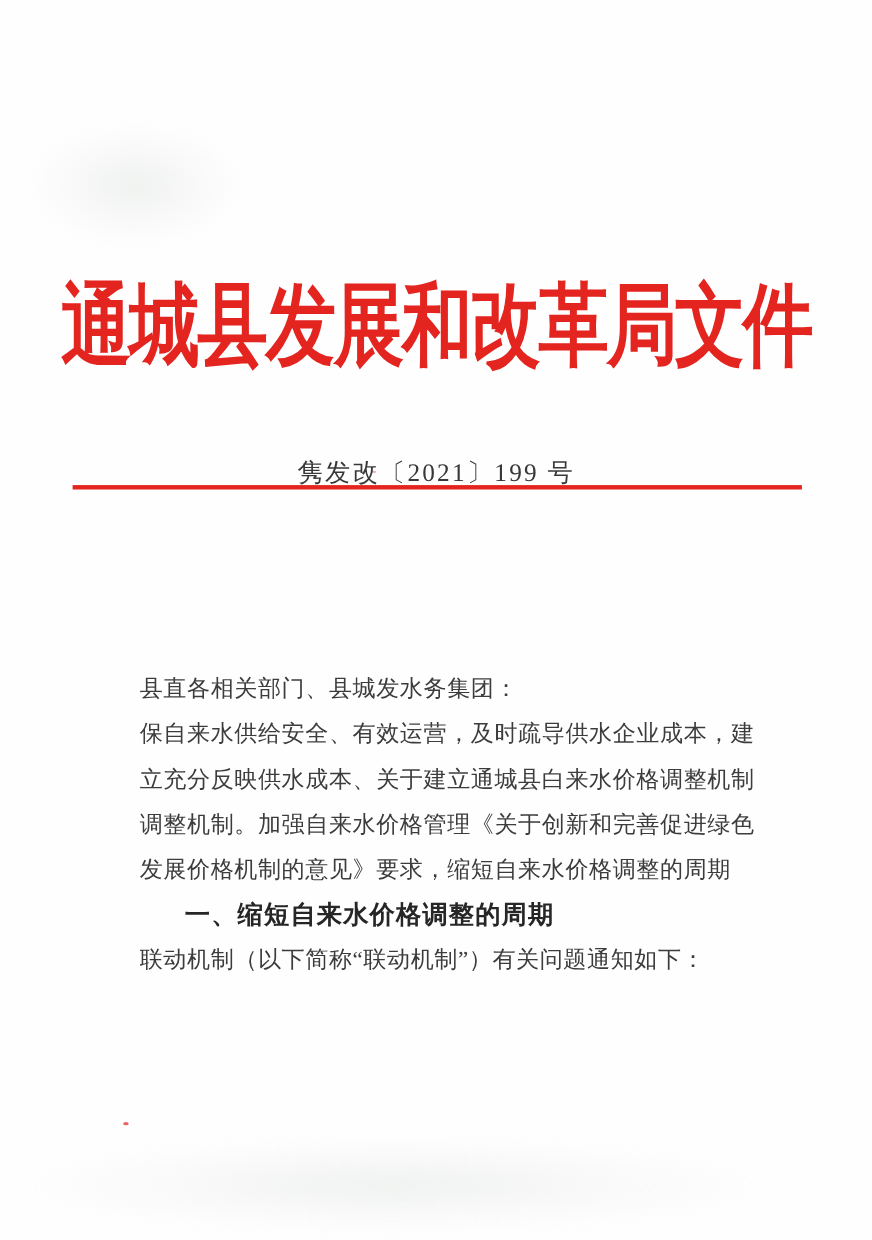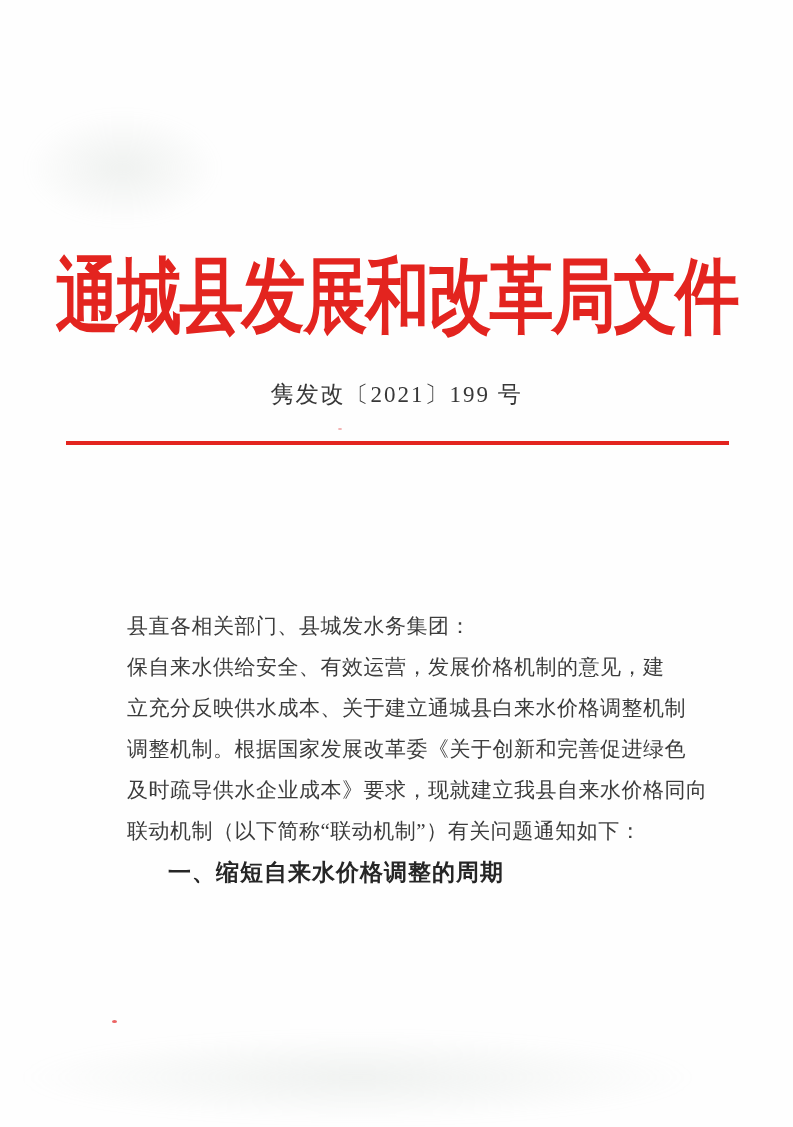--- a/index.html
+++ b/index.html
@@ -55,21 +55,21 @@
     letter-spacing: -2px;
     color: var(--accent-red);
     transform: scaleY(1.28);
     transform-origin: center top;
     white-space: nowrap;
   }
 
   
   .doc-number {
     position: absolute;
-    top: 381px; left: 0; right: 0;
+    top: 416px; left: 0; right: 0;
     text-align: center;
     font-size: 23px;
     line-height: 28px;
     letter-spacing: 2px;
     color: #383838;
     white-space: nowrap;
   }
 
   
   .red-line {
@@ -128,21 +128,21 @@
 
   <div class="letterhead">通城县发展和改革局文件</div>
 
   <div class="doc-number">隽发改〔2021〕199 号</div>
 
   <div class="red-line"></div>
 
 
   <div class="body-block">
     <div class="line">县直各相关部门、县城发水务集团：</div>
-    <div class="line">保自来水供给安全、有效运营，发展价格机制的意见，建</div>
+    <div class="line">保自来水供给安全、有效运营，及时疏导供水企业成本，建</div>
     <div class="line">立充分反映供水成本、关于建立通城县白来水价格调整机制</div>
-    <div class="line">调整机制。根据国家发展改革委《关于创新和完善促进绿色</div>
-    <div class="line">及时疏导供水企业成本》要求，现就建立我县自来水价格同向</div>
+    <div class="line">调整机制。加强自来水价格管理《关于创新和完善促进绿色</div>
+    <div class="line">发展价格机制的意见》要求，缩短自来水价格调整的周期</div>
+    <div class="line heading">一、缩短自来水价格调整的周期</div>
     <div class="line">联动机制（以下简称“联动机制”）有关问题通知如下：</div>
-    <div class="line heading">一、缩短自来水价格调整的周期</div>
   </div>
 
 </div>
 
 </body></html>

